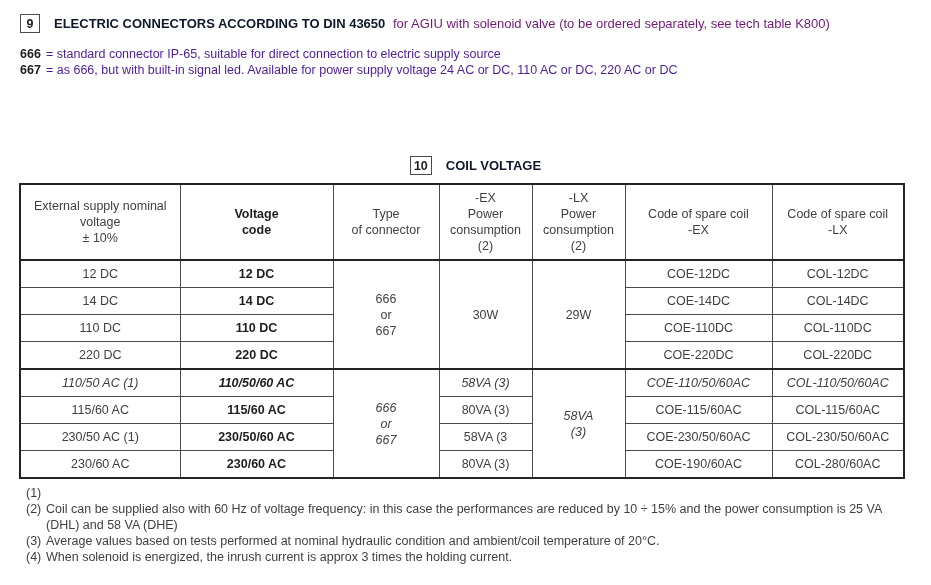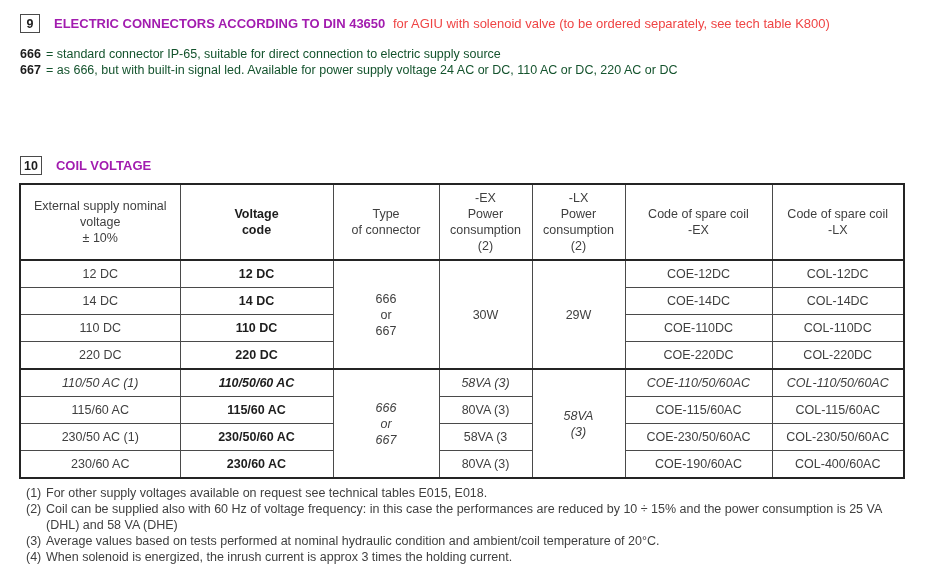--- a/index.html
+++ b/index.html
@@ -25,30 +25,30 @@
     height: 19px;
     padding: 0 3px;
     border: 1.5px solid #4a4a4a;
     font-size: 12.5px;
     font-weight: bold;
     color: #1d1d1d;
     box-sizing: border-box;
     flex: 0 0 auto;
   }
   .sec-title-line { margin-left: 14px; font-size: 13px; line-height: 17px; }
-  .sec-title { font-weight: bold; color: #a21caf; }
-  .sec-sub { font-weight: normal; color: #ef4444; margin-left: 4px; }
+  .sec-title { font-weight: bold; color: #0f172a; }
+  .sec-sub { font-weight: normal; color: #701a75; margin-left: 4px; }
 
   
   .connector-list { margin-top: 13px; font-size: 12.5px; line-height: 16px; }
   .conn-line { display: flex; }
   .conn-code { font-weight: bold; color: #1d1d1d; width: 26px; flex: 0 0 auto; }
-  .conn-desc { color: #14532d; }
-
-  .sec10 { margin-top: 78px; }
+  .conn-desc { color: #4c1d95; }
+
+  .sec10 { margin-top: 78px; justify-content: center; }
 
   
   table.coil {
     border-collapse: collapse;
     table-layout: fixed;
     width: 884px;
     margin-top: 8px;
     margin-left: -1px;
     border: 2px solid #242424;
     font-size: 12.5px;
@@ -199,29 +199,28 @@
         <td class="bold">230/50/60 AC</td>
         <td>58VA (3</td>
         <td>COE-230/50/60AC</td>
         <td>COL-230/50/60AC</td>
       </tr>
       <tr>
         <td>230/60 AC</td>
         <td class="bold">230/60 AC</td>
         <td>80VA (3)</td>
         <td>COE-190/60AC</td>
-        <td>COL-400/60AC</td>
+        <td>COL-280/60AC</td>
       </tr>
     </tbody>
   </table>
 
   <div class="footnotes">
     <div class="footnote">
       <span class="fn-marker">(1)</span>
-      <span class="fn-text">For other supply voltages available on request see technical tables E015, E018.</span>
     </div>
     <div class="footnote">
       <span class="fn-marker">(2)</span>
       <span class="fn-text">Coil can be supplied also with 60 Hz of voltage frequency: in this case the performances are reduced by 10 ÷ 15% and the power consumption is 25 VA
 (DHL) and 58 VA (DHE)</span>
     </div>
     <div class="footnote">
       <span class="fn-marker">(3)</span>
       <span class="fn-text">Average values based on tests performed at nominal hydraulic condition and ambient/coil temperature of 20°C.</span>
     </div>

